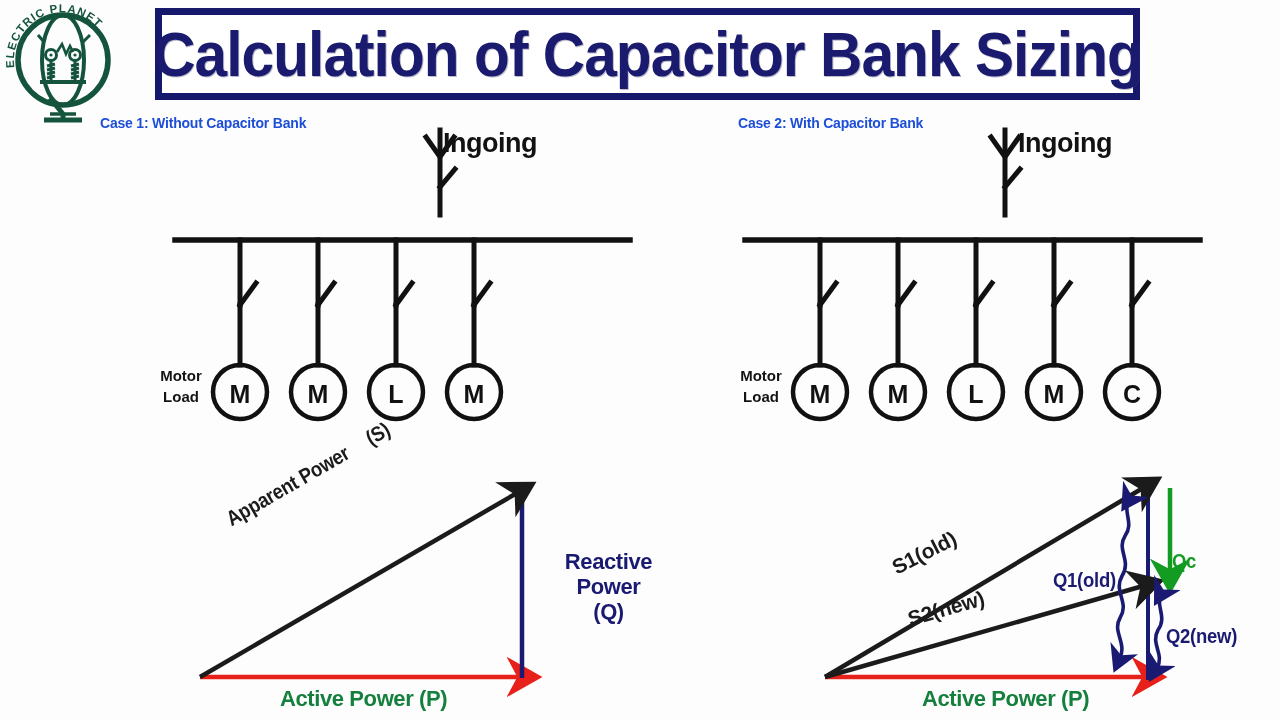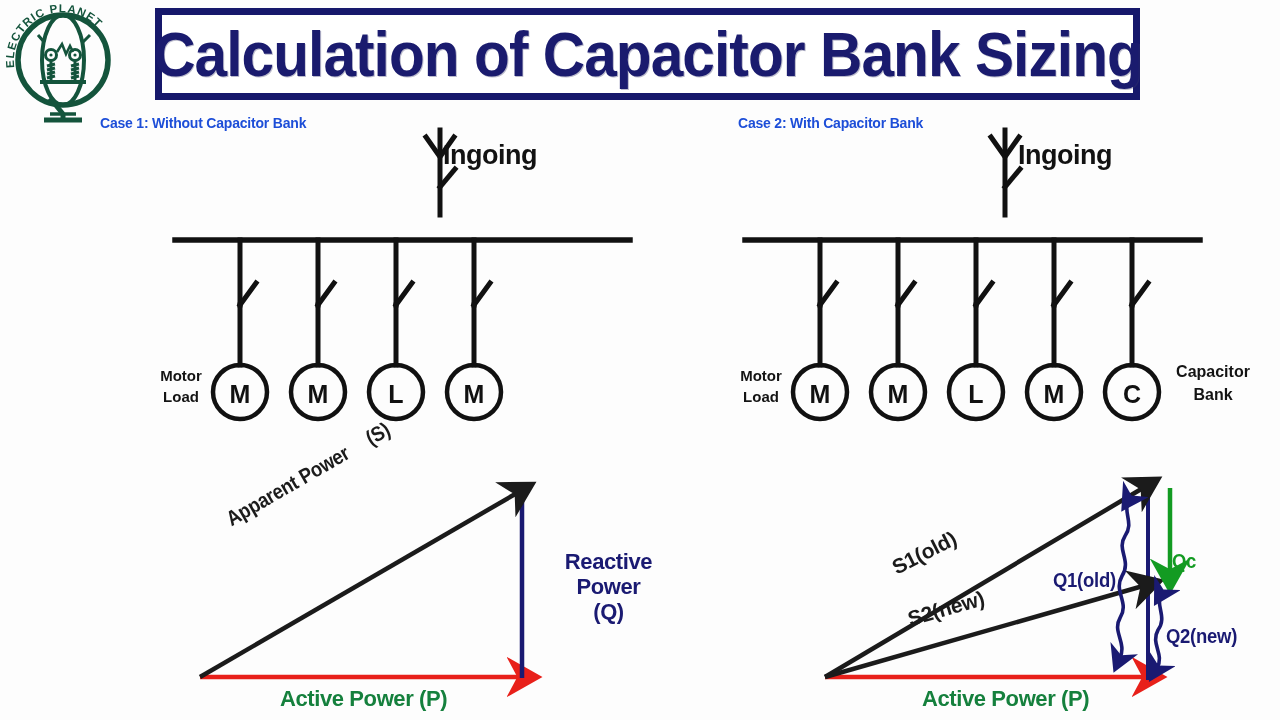--- a/index.html
+++ b/index.html
@@ -46,21 +46,20 @@
   #formula .red{color:#ee1d1d;}
   #formula .nav{color:#191973;}
 
   
   svg{display:block;overflow:visible;}
 
   
   .ingoing{
     font-size:27px;font-weight:bold;color:#121212;white-space:nowrap;
     letter-spacing:-.5px;
-    margin-top:12px;
   }
   .motorload{
     font-size:15px;font-weight:bold;color:#141414;
     line-height:21px;text-align:center;white-space:nowrap;
   }
   .capbank{
     font-size:16px;font-weight:bold;color:#141414;
     line-height:23px;text-align:center;white-space:nowrap;
   }
   .loadletter{
@@ -218,24 +217,20 @@
     </svg>
   </div>
 
   <div class="abs ingoing" style="left:1018px;top:128px;">Ingoing</div>
 
   <div class="abs motorload" style="left:730px;top:365px;width:62px;">
     <div>Motor</div>
     <div>Load</div>
   </div>
 
-  <div class="abs capbank" style="left:1158px;top:360px;width:110px;">
-    <div>Capacitor</div>
-    <div>Bank</div>
-  </div>
 
   <div class="abs" style="left:160px;top:460px;width:520px;height:260px;">
     <svg width="520" height="260" viewBox="0 0 520 260">
       <defs>
         <marker id="ahBlack" markerWidth="9" markerHeight="9" refX="3" refY="4.5" orient="auto" markerUnits="strokeWidth">
           <path d="M0,0 L8,4.5 L0,9 L2.4,4.5 z" fill="#1b1b1b"></path>
         </marker>
         <marker id="ahRed" markerWidth="9" markerHeight="9" refX="3" refY="4.5" orient="auto" markerUnits="strokeWidth">
           <path d="M0,0 L8,4.5 L0,9 L2.4,4.5 z" fill="#e8201a"></path>
         </marker>

